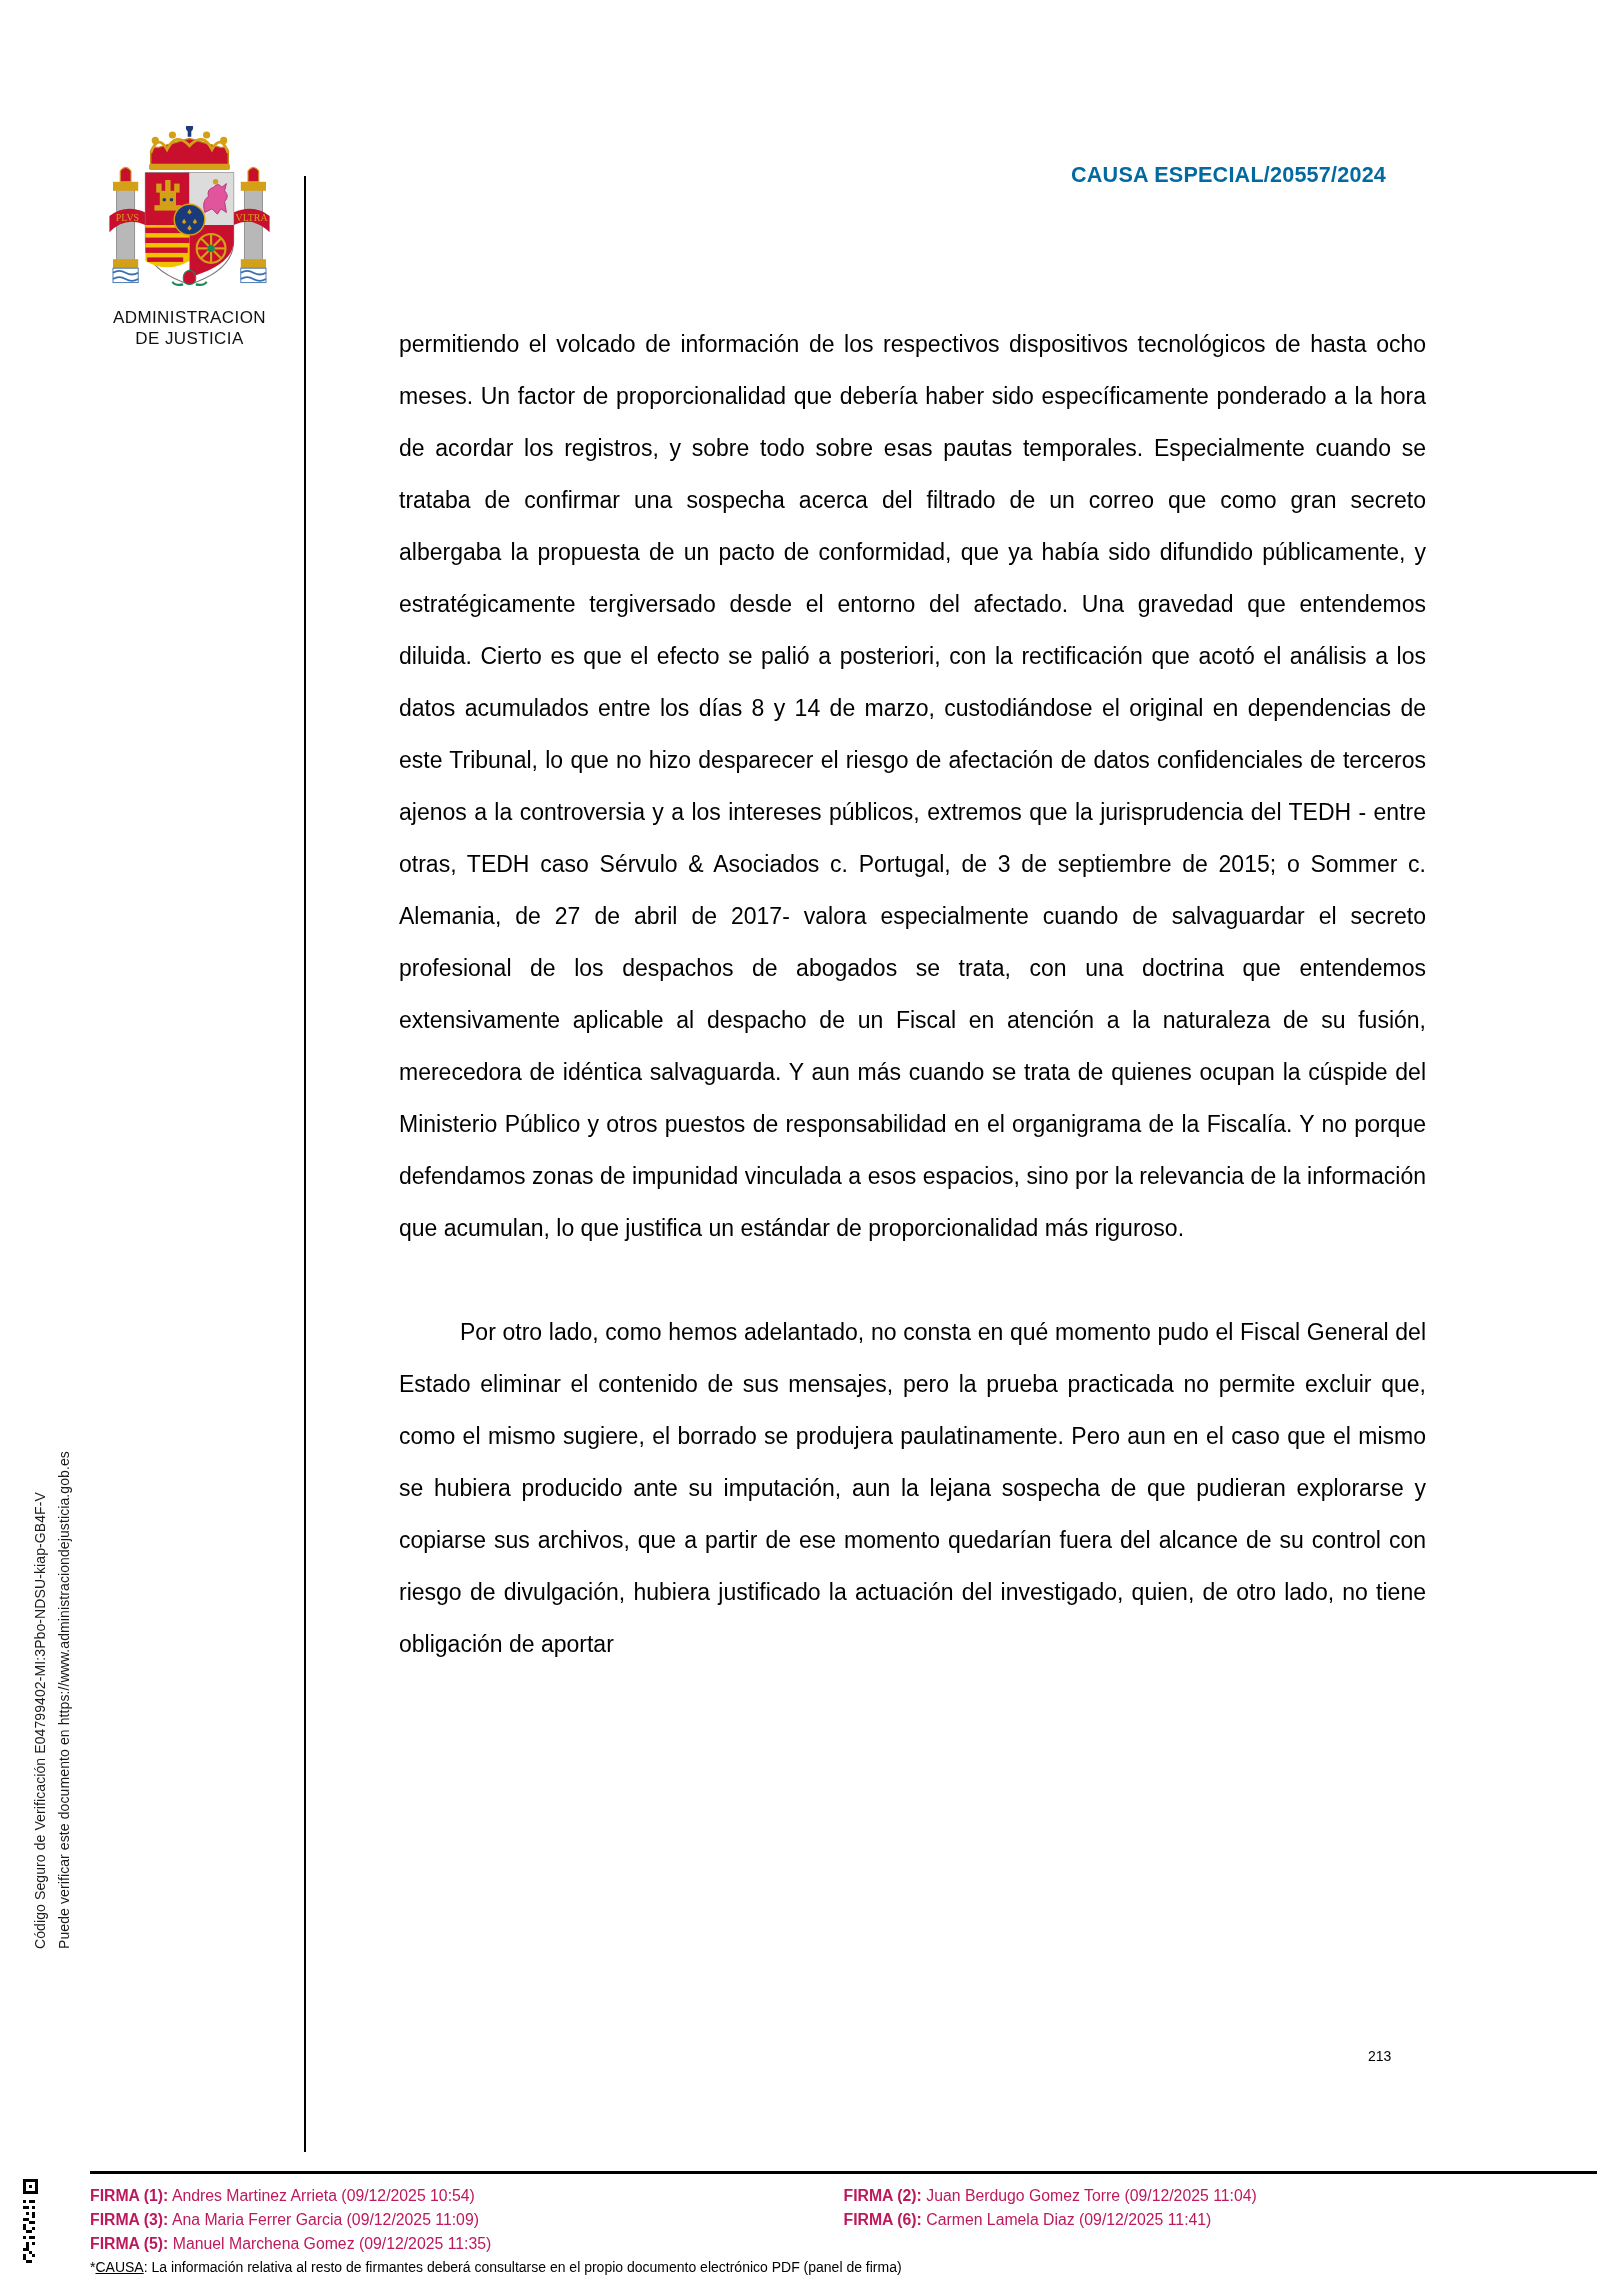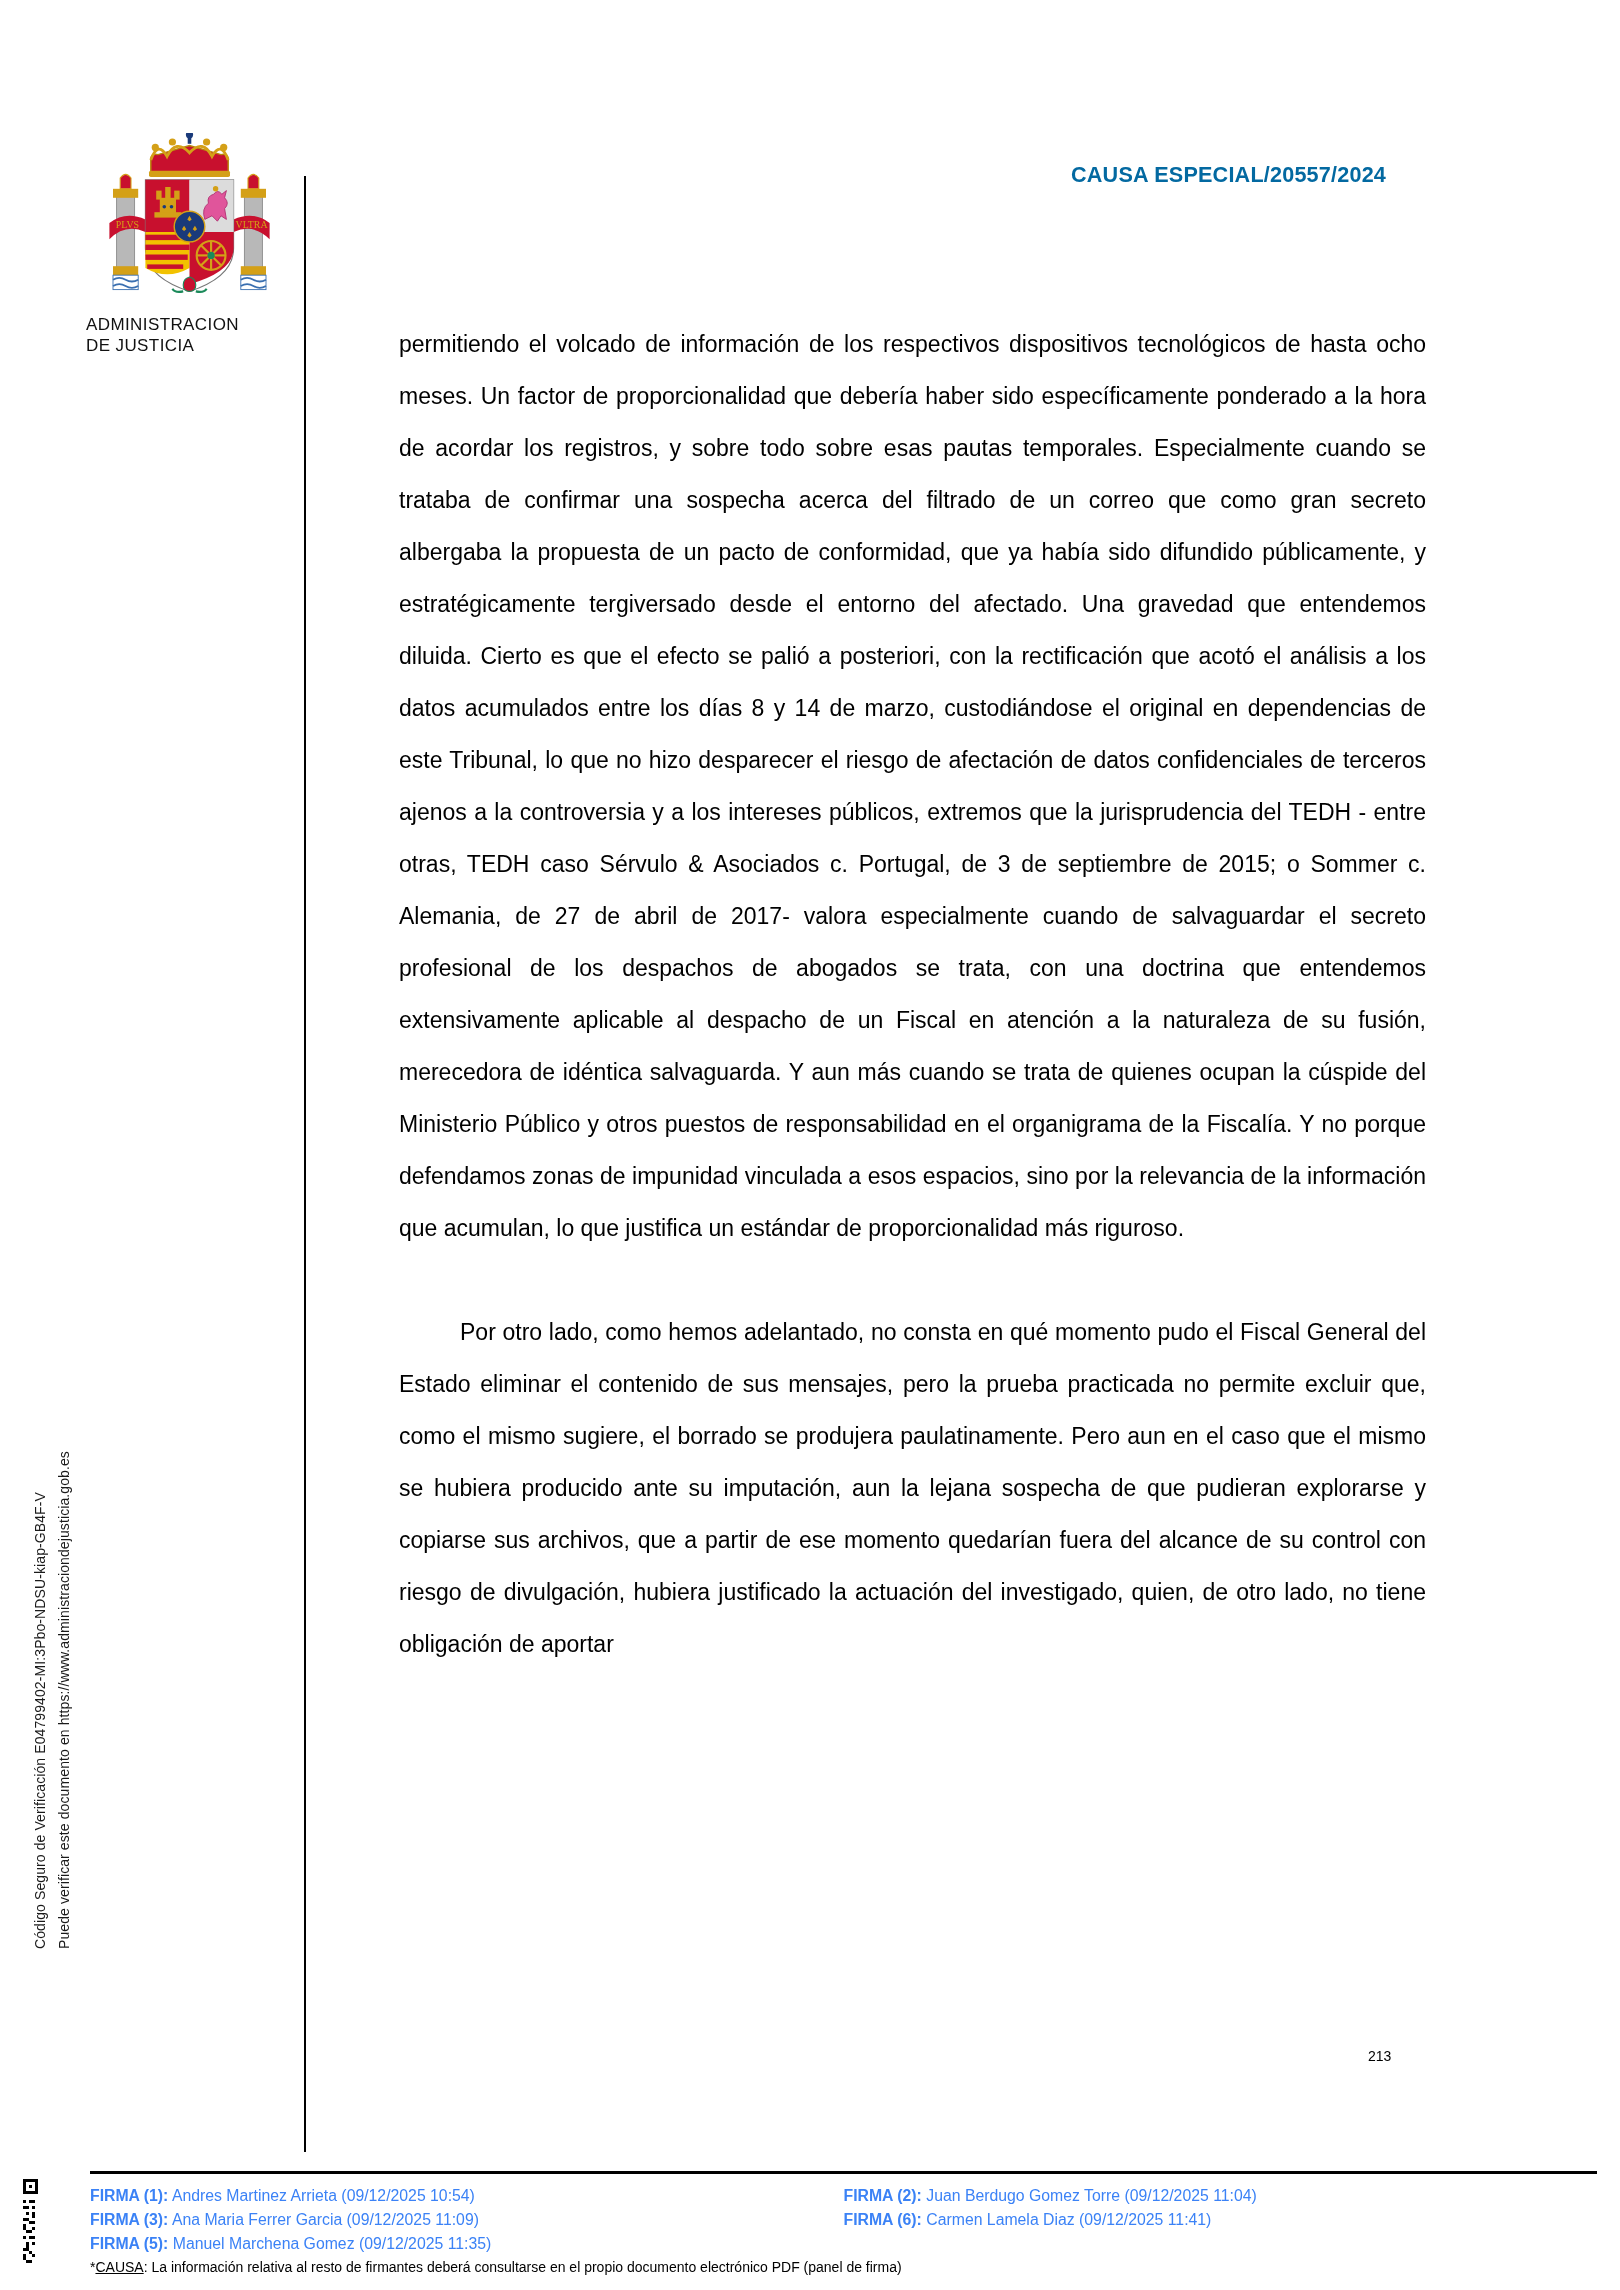--- a/index.html
+++ b/index.html
@@ -31,23 +31,23 @@
     font-size: 14px;
     color: #1a1a1a;
     letter-spacing: 0.1px;
   }
   #csv-line { top: 1949px; left: 32px; }
   #verify-line { top: 1949px; left: 56px; }
 
   
   #emblem-block {
     position: absolute;
-    left: 86px; top: 133px;
+    left: 86px; top: 126px;
     width: 207px;
-    text-align: left;
+    text-align: center;
   }
   #emblem-svg { display: block; margin: 0 auto; }
   .emblem-label {
     font-family: Liberation Sans, sans-serif;
     font-size: 17px;
     letter-spacing: 0.4px;
     line-height: 1.12;
     color: #111;
     margin-top: 1.8px;
   }
@@ -119,21 +119,21 @@
     width: 1507px;
   }
   .sig-cols {
     display: flex;
     width: 100%;
   }
   .sig-col { width: 50%; }
   .sig-line {
     font-size: 15.8px;
     line-height: 24px;
-    color: #3b82f6;
+    color: #be185d;
     white-space: nowrap;
   }
   .sig-label { font-weight: bold; }
   .note-line {
     margin-top: 2.7px;
     font-size: 14px;
     line-height: 18px;
     color: #000;
     white-space: nowrap;
   }

